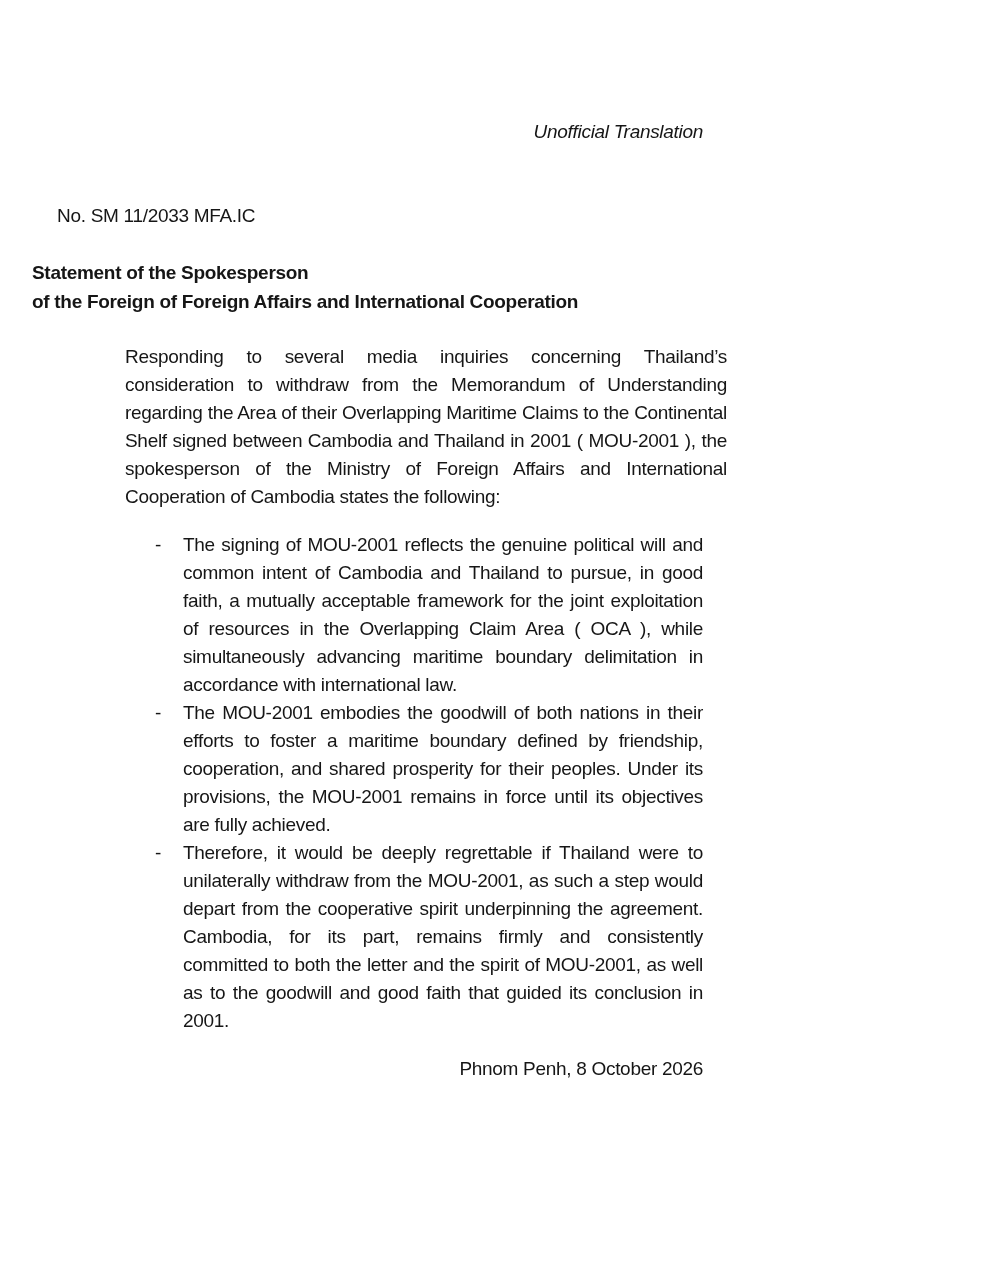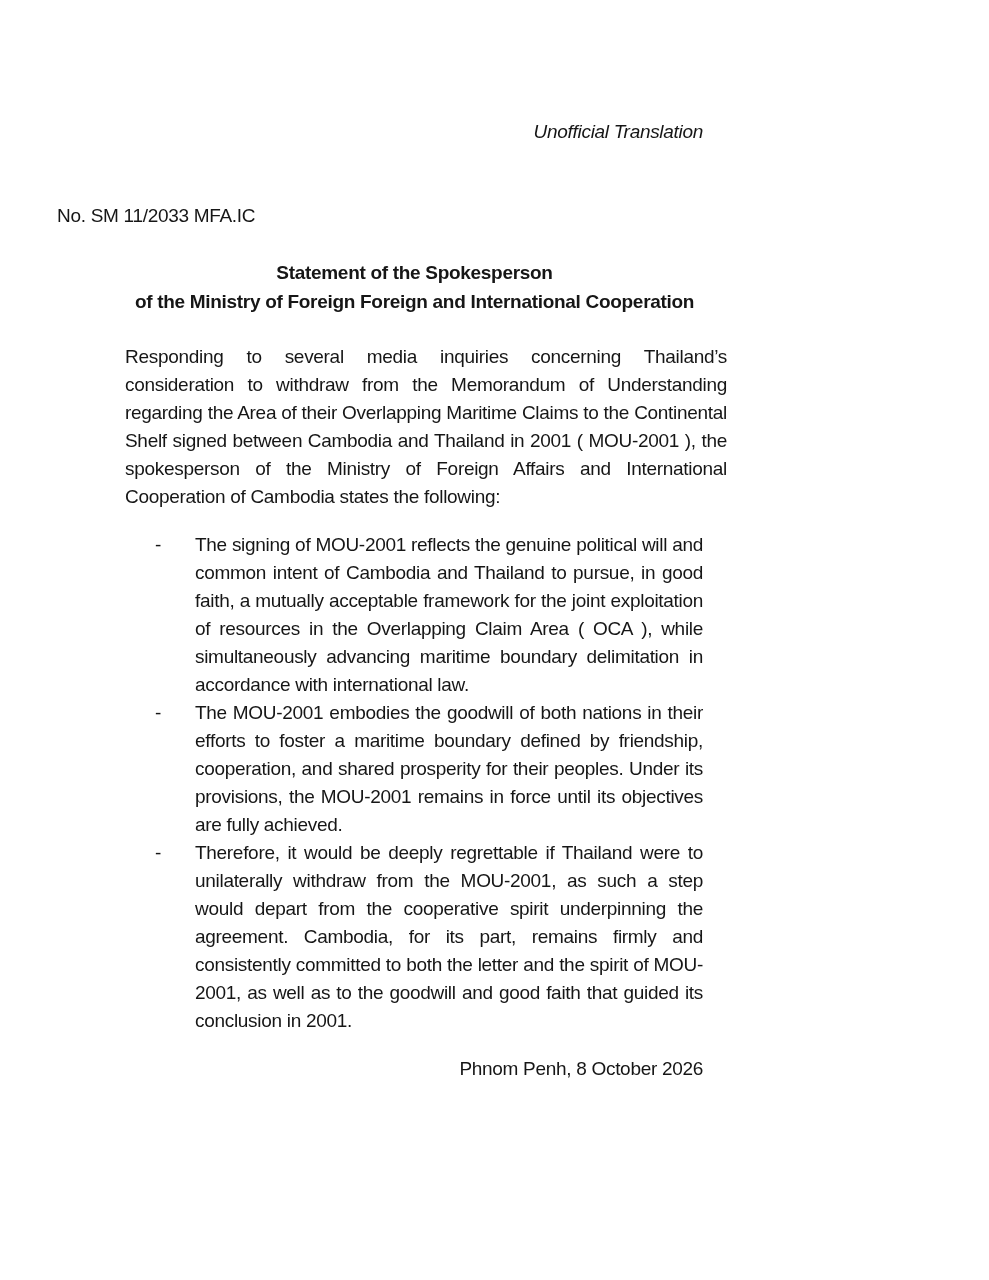--- a/index.html
+++ b/index.html
@@ -23,23 +23,24 @@
   .annotation {
     margin: 118px 126px 0 0;
     text-align: right;
     font-style: italic;
   }
   .refno {
     margin: 56px 0 0 57px;
   }
   .title-block {
     margin-top: 28px;
-    text-align: center;
+    text-align: left;
     font-weight: bold;
     line-height: 29px;
+    padding-left: 32px;
   }
   .intro {
     margin: 27px 102px 0 125px;
     text-align: justify;
   }
   .bullets {
     margin: 20px 126px 0 155px;
     padding: 0;
     list-style: none;
   }
@@ -47,39 +48,38 @@
     display: flex;
     align-items: flex-start;
   }
   .bullet-marker {
     flex: 0 0 28px;
     text-align: left;
   }
   .bullet-text {
     flex: 1 1 auto;
     text-align: justify;
-    margin-left: 12px;
   }
   .dateline {
     margin: 20px 126px 0 0;
     text-align: right;
   }
 </style>
 </head>
 <body>
 
 <div class="page">
 
   <div class="annotation">Unofficial Translation</div>
 
   <div class="refno">No. SM 11/2033 MFA.IC</div>
 
   <div class="title-block">
     <div>Statement of the Spokesperson</div>
-    <div>of the Ministry of Foreign Foreign and International Cooperation</div>
+    <div>of the Foreign of Foreign Affairs and International Cooperation</div>
   </div>
 
   <p class="intro">Responding to several media inquiries concerning Thailand’s consideration to withdraw from the Memorandum of Understanding regarding the Area of their Overlapping Maritime Claims to the Continental Shelf signed between Cambodia and Thailand in 2001 ( MOU-2001 ), the spokesperson of the Ministry of Foreign Affairs and International Cooperation of Cambodia states the following:</p>
 
   <ul class="bullets">
     <li class="bullet-item">
       <span class="bullet-marker">-</span>
       <span class="bullet-text">The signing of MOU-2001 reflects the genuine political will and common intent of Cambodia and Thailand to pursue, in good faith, a mutually acceptable framework for the joint exploitation of resources in the Overlapping Claim Area ( OCA ), while simultaneously advancing maritime boundary delimitation in accordance with international law.</span>
     </li>
     <li class="bullet-item">

